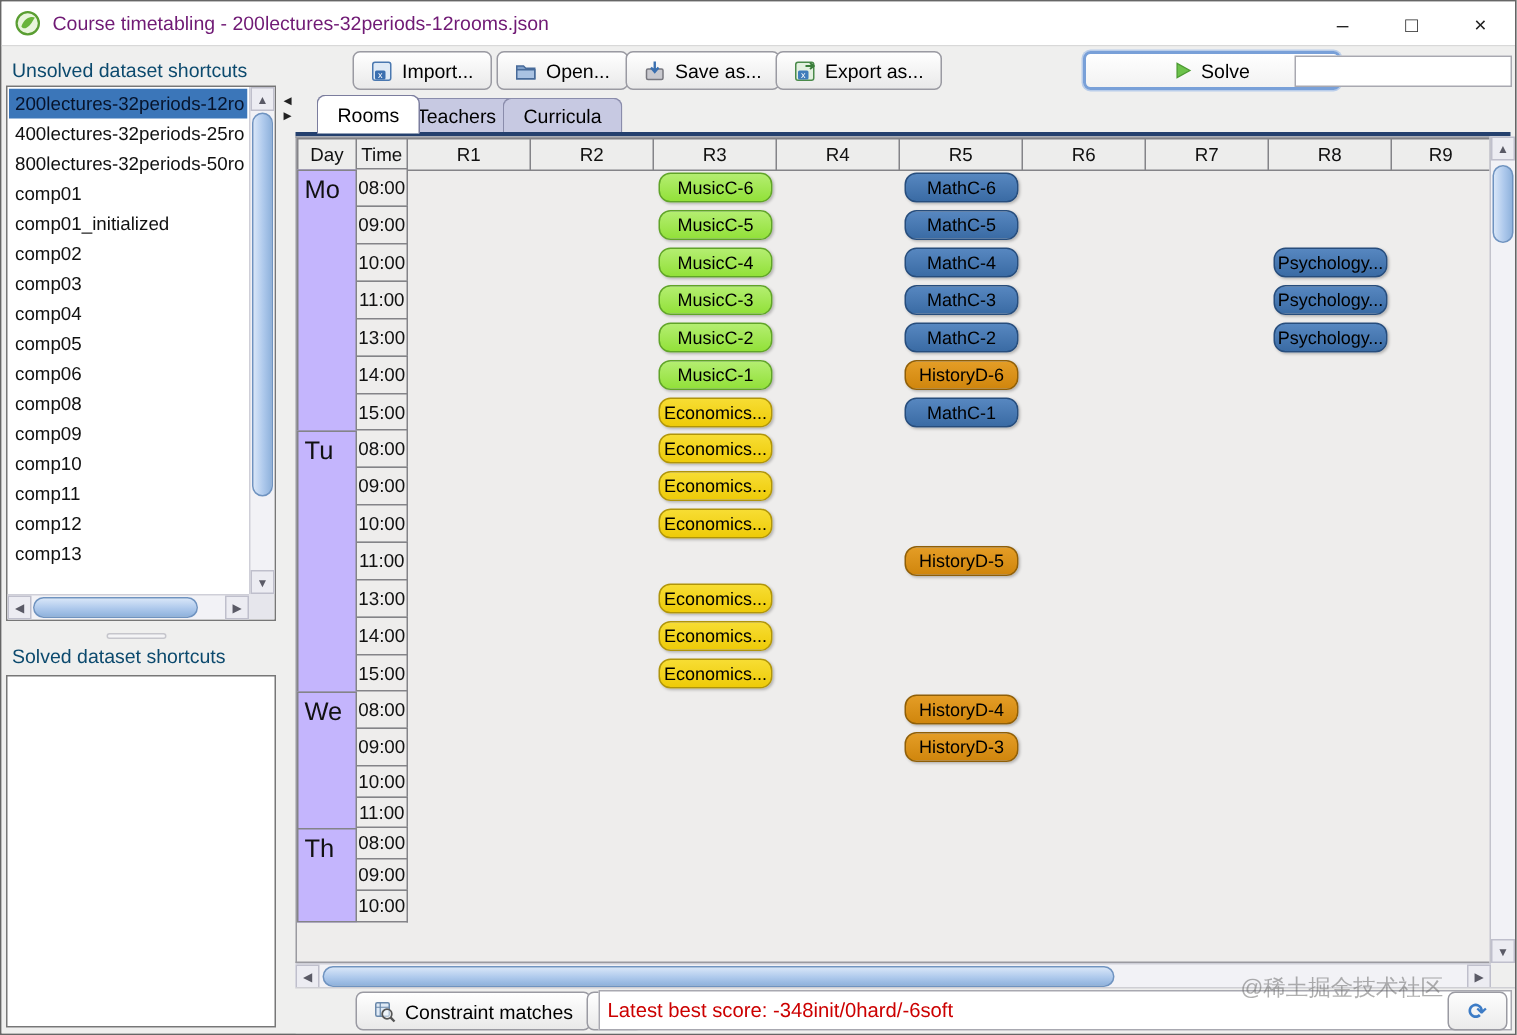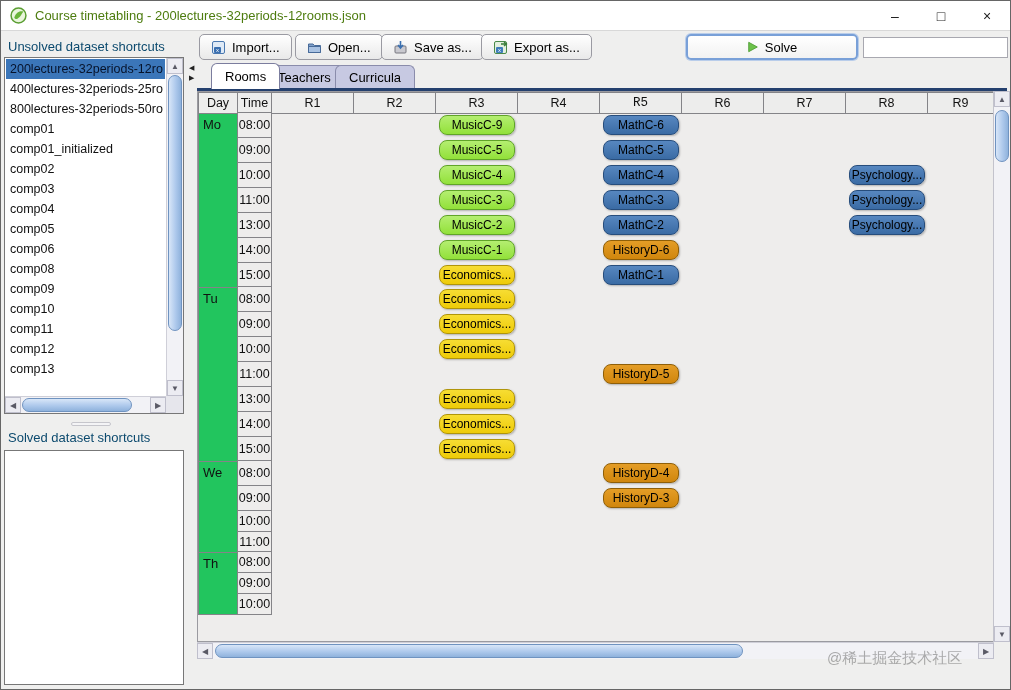--- a/index.html
+++ b/index.html
@@ -5,21 +5,21 @@
   html,body{margin:0;padding:0;background:#888;}
   #app{position:relative;width:1011px;height:690px;background:#efefee;
        font-family:"Liberation Sans","DejaVu Sans",sans-serif;font-size:13px;color:#111;
        border:1px solid #666;box-sizing:border-box;overflow:hidden;}
   *{box-sizing:border-box;}
 
   
   .titlebar{position:absolute;left:0;top:0;width:100%;height:30px;background:#ffffff;
             border-bottom:1px solid #d8d8d8;display:flex;align-items:center;}
   .app-icon{width:17px;height:17px;margin:0 8px 0 9px;}
-  .title-text{font-size:13px;color:#4d7c0f;}
+  .title-text{font-size:13px;color:#701a75;}
   .win-controls{position:absolute;right:0;top:0;height:30px;display:flex;}
   .win-btn{width:46px;height:30px;display:flex;align-items:center;justify-content:center;
            font-size:14px;color:#222;cursor:default;}
 
   
   .left-panel{position:absolute;left:0;top:30px;width:186px;bottom:0;background:#efefee;}
   .panel-label{position:absolute;left:7px;font-size:13px;color:#0c4a6e;}
   .listbox{position:absolute;left:3px;width:180px;background:#ffffff;border:1px solid #777;overflow:hidden;}
   #unsolved-list-box{top:26px;height:357px;}
   #solved-list-box{top:419px;bottom:4px;}
@@ -44,43 +44,43 @@
   
   .v-splitter{position:absolute;left:186px;top:30px;width:10px;bottom:0;background:#efefee;}
   .split-arrow{position:absolute;left:2px;font-size:7px;color:#222;line-height:7px;}
 
   
   .right-panel{position:absolute;left:196px;top:30px;right:0;bottom:0;background:#efefee;}
 
   .toolbar{position:absolute;left:0;top:3px;right:0;height:30px;}
   .btn{position:absolute;top:0;height:26px;display:inline-flex;align-items:center;gap:6px;
        padding:0 11px;font-size:13px;color:#000;background:linear-gradient(#ffffff,#e9e9e9);
-       border:1px solid #9a9aa2;border-radius:5px;cursor:default;}
+       border:1px solid #9a9aa2;border-radius:5px;cursor:default;margin-left:36px;}
   .btn .ic{width:15px;height:15px;flex:0 0 auto;}
   .solve-btn{justify-content:center;border:2px solid #79a0d8;box-shadow:0 0 0 1px #b9cdea;background:linear-gradient(#ffffff,#f2f2f2);}
   .progress-field{position:absolute;top:3px;height:21px;background:#ffffff;border:1px solid #a8a8b0;}
 
   .tabrow{position:absolute;left:0;top:32px;right:0;height:26px;}
   .tab{position:absolute;top:2px;height:24px;padding:0 13px;display:flex;align-items:center;
        font-size:13px;background:#c7c9e2;border:1px solid #8a8cab;border-bottom:none;
        border-radius:6px 6px 0 0;color:#000;}
   .tab.selected{background:#ffffff;height:26px;top:0;z-index:2;border-color:#7b7d9e;}
   .tab-underline{position:absolute;left:0;right:3px;top:57px;height:3px;background:#24406e;}
 
   
   .grid-viewport{position:absolute;left:0;top:60px;width:797px;height:551px;background:#eeedec;
                  border:1px solid #9a9aa0;border-right:none;overflow:hidden;}
   .grid-head{display:flex;height:22px;}
   .hcell{border:1px solid #848488;border-left:none;background:#ededec;font-size:12.5px;
          display:flex;align-items:center;justify-content:center;flex:0 0 auto;}
   .hcell:first-child{border-left:1px solid #848488;}
   .grid-body{position:relative;}
   .day-group{display:flex;margin-top:-1px;}
-  .day-cell{width:40px;flex:0 0 auto;border:1px solid #848488;background:#22c55e;
-            font-size:13px;padding:3px 4px;}
+  .day-cell{width:40px;flex:0 0 auto;border:1px solid #848488;background:#c4b5fd;
+            font-size:17px;padding:3px 4px;}
   .rows{flex:1;display:flex;flex-direction:column;}
   .grid-row{display:flex;margin-top:-1px;}
   .time-cell{width:34px;flex:0 0 auto;border:1px solid #848488;border-left:none;background:#eeedec;
              font-size:12.5px;display:flex;align-items:center;justify-content:center;}
   .lane{flex:1;position:relative;}
   .chip{position:absolute;top:50%;transform:translateY(-50%);width:76px;height:20px;
         border-radius:8px;font-size:12px;display:flex;align-items:center;justify-content:center;
         color:#000;white-space:nowrap;overflow:hidden;box-shadow:1px 1px 2px rgba(0,0,0,.25);}
   .chip-green {background:linear-gradient(#b4ee71,#92e139);border:1px solid #60a428;}
   .chip-blue  {background:linear-gradient(#5787c0,#3a6ba4);border:1px solid #274d7c;}
@@ -217,34 +217,34 @@
     <div class="tab-underline"></div>
 
     <div class="grid-viewport">
       <div class="grid-head" id="grid-head">
           <div class="hcell" style="width: 40px;">Day</div>
           <div class="hcell" style="width: 34px;">Time</div>
           <div class="hcell" style="width: 82px;">R1</div>
           <div class="hcell" style="width: 82px;">R2</div>
           <div class="hcell" style="width: 82px;">R3</div>
           <div class="hcell" style="width: 82px;">R4</div>
-          <div class="hcell" style="width: 82px; font-family: Liberation Mono, monospace;">R5</div>
+          <div class="hcell" style="width: 82px;">R5</div>
           <div class="hcell" style="width: 82px;">R6</div>
           <div class="hcell" style="width: 82px;">R7</div>
           <div class="hcell" style="width: 82px;">R8</div>
           <div class="hcell" style="flex: 1 1 0%;">R9</div>
         </div>
       <div class="grid-body" id="grid-body">
           <div class="day-group">
             <div class="day-cell">Mo</div>
             <div class="rows">
               <div class="grid-row" style="height: 26px;">
                 <div class="time-cell">08:00</div>
                 <div class="lane">
-                  <div class="chip chip-green" style="left: 167px;">MusicC-9</div>
+                  <div class="chip chip-green" style="left: 167px;">MusicC-6</div>
                   <div class="chip chip-blue" style="left: 331px;">MathC-6</div>
                 </div>
               </div>
               <div class="grid-row" style="height: 26px;">
                 <div class="time-cell">09:00</div>
                 <div class="lane">
                   <div class="chip chip-green" style="left: 167px;">MusicC-5</div>
                   <div class="chip chip-blue" style="left: 331px;">MathC-5</div>
                 </div>
               </div>
@@ -385,16 +385,36 @@
       <div class="sb-thumb-v" style="top:19px;height:52px;"></div>
       <div class="sb-arrow" style="bottom:0;left:0;">▼</div>
     </div>
 
     <div class="sb-h" style="left:0;width:797px;top:611px;">
       <div class="sb-arrow" style="left:0;top:0;">◀</div>
       <div class="sb-thumb-h" style="left:18px;width:528px;"></div>
       <div class="sb-arrow" style="right:0;top:0;">▶</div>
     </div>
 
+    <div class="statusbar">
+      <div class="btn" style="left:4px;top:2px">
+        <svg class="ic" viewBox="0 0 15 15">
+          <rect x="1.5" y="1.5" width="9" height="9" rx="1" fill="#dfeaf6" stroke="#6a88aa"></rect>
+          <path d="M1.5 4.5 H10.5 M4.5 1.5 V10.5" stroke="#6a88aa" stroke-width="0.8"></path>
+          <circle cx="9" cy="9" r="3.2" fill="rgba(255,255,255,.5)" stroke="#555" stroke-width="1.2"></circle>
+          <path d="M11.3 11.3 L14 14" stroke="#555" stroke-width="1.6"></path>
+        </svg>
+        <span>Constraint matches</span>
+      </div>
+      <div class="btn" style="left:158px;top:2px;width:38px;justify-content:center">
+        <span class="xbtn">✖</span>
+      </div>
+      <div class="score-field">
+        <span>Latest best score: -348init/0hard/-6soft</span>
+      </div>
+      <div class="refresh-btn">
+        <span>⟳</span>
+      </div>
+    </div>
   </div>
 
   <div class="watermark">@稀土掘金技术社区</div>
 </div>
 
 </body></html>

